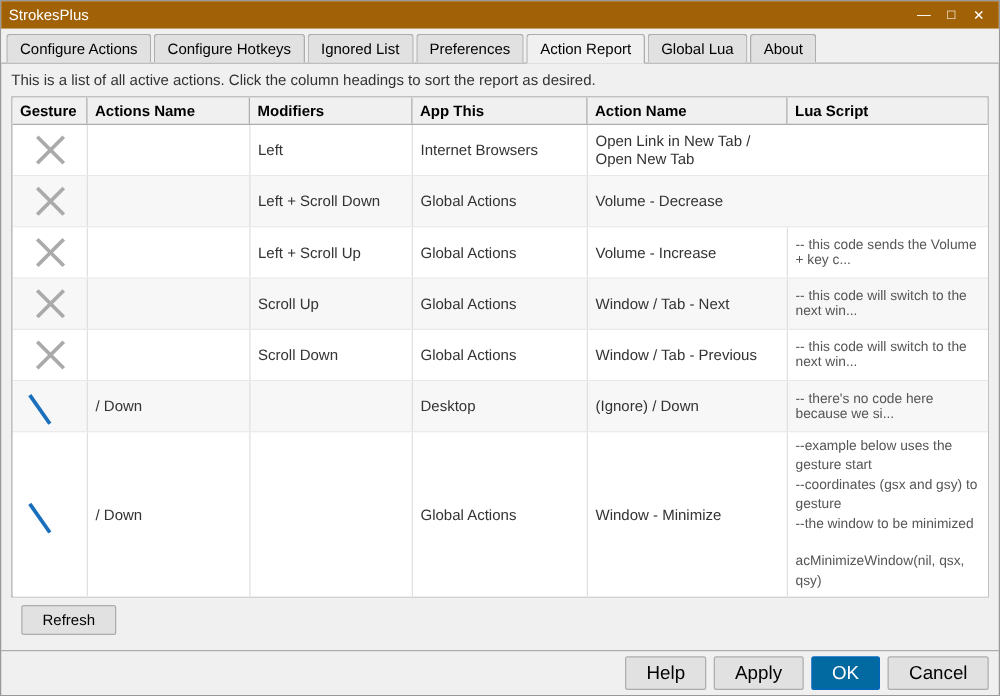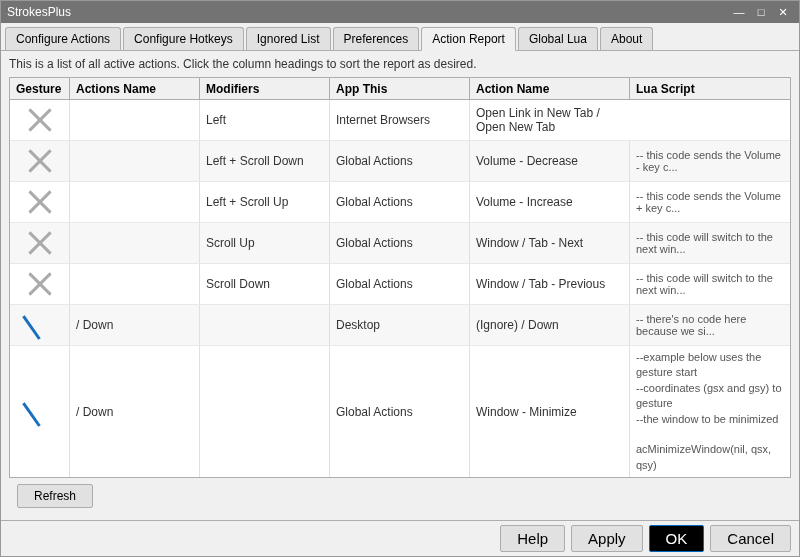--- a/index.html
+++ b/index.html
@@ -13,21 +13,21 @@
     }
     .window {
       width: 800px;
       height: 557px;
       background: #f0f0f0;
       border: 1px solid #999;
       display: flex;
       flex-direction: column;
     }
     .title-bar {
-      background: #737373;
+      background: #a16207;
       color: white;
       height: 22px;
       display: flex;
       align-items: center;
       justify-content: space-between;
       padding: 0 6px;
       font-size: 12px;
     }
     .title-bar-title {
       display: flex;
@@ -202,21 +202,21 @@
       padding: 4px 16px;
       background: #e1e1e1;
       border: 1px solid #adadad;
       cursor: pointer;
       font-size: 15px;
       border-radius: 2px;
       min-width: 50px;
       text-align: center;
     }
     .footer-btn.primary {
-      background: #000000;
+      background: #0369a1;
       color: white;
       border-color: #0067be;
     }
     .table-body::-webkit-scrollbar { width: 14px; }
     .table-body::-webkit-scrollbar-track { background: #f0f0f0; }
     .table-body::-webkit-scrollbar-thumb { background: #c0c0c0; border: 1px solid #a0a0a0; }
     .multi-line-lua {
       flex-direction: column;
       align-items: flex-start;
       justify-content: center;
@@ -279,21 +279,20 @@
         </div>
 
         <div class="table-row">
           <div class="td gesture-cell">
             <div class="x-gesture"></div>
           </div>
           <div class="td"></div>
           <div class="td">Left + Scroll Down</div>
           <div class="td">Global Actions</div>
           <div class="td">Volume - Decrease</div>
-          <div class="td lua-script">-- this code sends the Volume - key c...</div>
         </div>
 
         <div class="table-row">
           <div class="td gesture-cell">
             <div class="x-gesture"></div>
           </div>
           <div class="td"></div>
           <div class="td">Left + Scroll Up</div>
           <div class="td">Global Actions</div>
           <div class="td">Volume - Increase</div>

